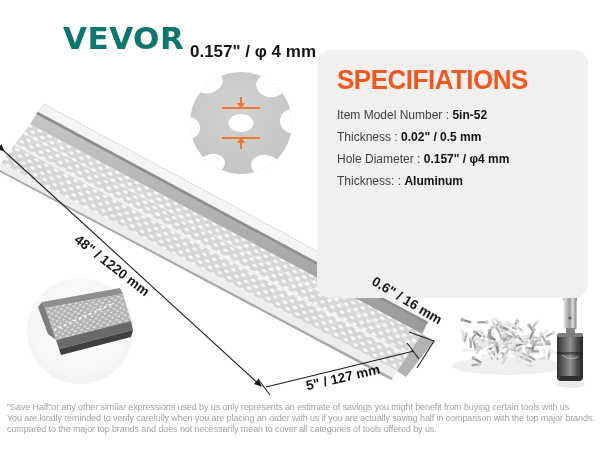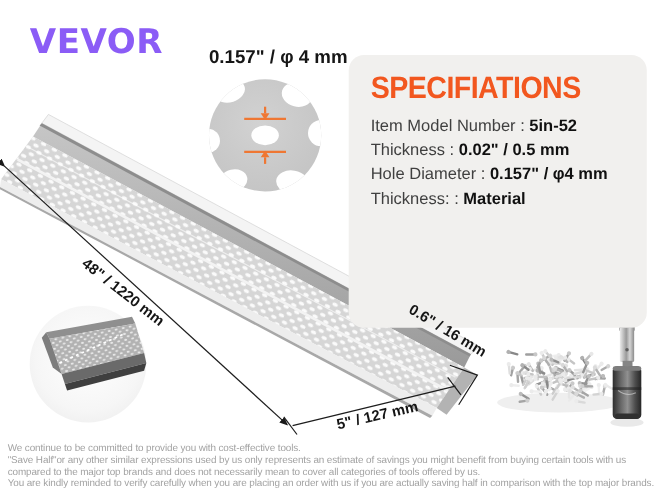--- a/index.html
+++ b/index.html
@@ -18,21 +18,21 @@
   }
   .spec-panel{
     position:absolute;left:317px;top:50px;width:271px;height:248px;
     background:#f1f0ee;border-radius:14px;box-sizing:border-box;
     padding:13px 0 0 20px;
   }
   .spec-title{
     font-size:26px;font-weight:800;letter-spacing:-.5px;color:#f2571f;
     transform:scaleY(1.08);transform-origin:left top;margin:0 0 10px 0;
   }
-  .spec-row{font-size:15px;line-height:22px;color:#404040;white-space:nowrap;}
+  .spec-row{font-size:12px;line-height:22px;color:#404040;white-space:nowrap;}
   .spec-row .val{font-weight:bold;color:#101010;}
   .dim-label{
     position:absolute;font-size:13.5px;font-weight:bold;color:#151515;
     white-space:nowrap;text-align:center;
   }
   #dim-length{left:44px;top:258px;width:136px;transform:rotate(38deg);}
   #dim-height{left:352px;top:293px;width:110px;transform:rotate(31deg);}
   #dim-width{left:289px;top:370px;width:108px;transform:rotate(-13deg);}
   .disclaimer{
     position:absolute;left:7px;top:402px;width:592px;
@@ -640,34 +640,33 @@
     <circle cx="570" cy="318" r="1.6" fill="#5e5e5e"></circle>
     <rect x="566" y="328" width="9" height="6" fill="#858585"></rect>
     <rect x="557" y="333" width="26" height="48" rx="4" fill="url(#bitBody)"></rect>
     <rect x="557" y="333" width="26" height="4" rx="2" fill="#7e7e7e"></rect>
     <rect x="557" y="352" width="26" height="2.5" fill="#1f1f1f" opacity="0.55"></rect>
     <rect x="559" y="376" width="22" height="5" rx="2.5" fill="#303030"></rect>
     <path d="M562,355 q8,6 16,2" stroke="#cfcfcf" stroke-width="1" fill="none" opacity="0.7"></path>
   </g>
 </svg>
 
-<div class="logo" style="color: #8b5cf6;">VEVOR</div>
+<div class="logo" style="color: #0f766e; margin-left: 36px;">VEVOR</div>
 
 <div class="callout-label">0.157" / φ 4 mm</div>
 
 <div class="spec-panel" style="background: rgb(241, 240, 238);">
   <div class="spec-title" style="color: rgb(242, 87, 31);">SPECIFIATIONS</div>
   <div class="spec-row"><span>Item Model Number</span><span> : </span><span class="val">5in-52</span></div>
   <div class="spec-row"><span>Thickness</span><span> : </span><span class="val">0.02" / 0.5 mm</span></div>
   <div class="spec-row"><span>Hole Diameter</span><span> : </span><span class="val">0.157" / φ4 mm</span></div>
-  <div class="spec-row"><span>Thickness:</span><span> : </span><span class="val">Material</span></div>
+  <div class="spec-row"><span>Thickness:</span><span> : </span><span class="val">Aluminum</span></div>
 </div>
 
 <div class="dim-label" id="dim-length">48" / 1220 mm</div>
 <div class="dim-label" id="dim-height">0.6" / 16 mm</div>
 <div class="dim-label" id="dim-width">5" / 127 mm</div>
 
 <div class="disclaimer">
-  <div>We continue to be committed to provide you with cost-effective tools.</div>
   <div>"Save Half"or any other similar expressions used by us only represents an estimate of savings you might benefit from buying certain tools with us</div>
+  <div>You are kindly reminded to verify carefully when you are placing an order with us if you are actually saving half in comparison with the top major brands.</div>
   <div>compared to the major top brands and does not necessarily mean to cover all categories of tools offered by us.</div>
-  <div>You are kindly reminded to verify carefully when you are placing an order with us if you are actually saving half in comparison with the top major brands.</div>
 </div>
 
 </body></html>

